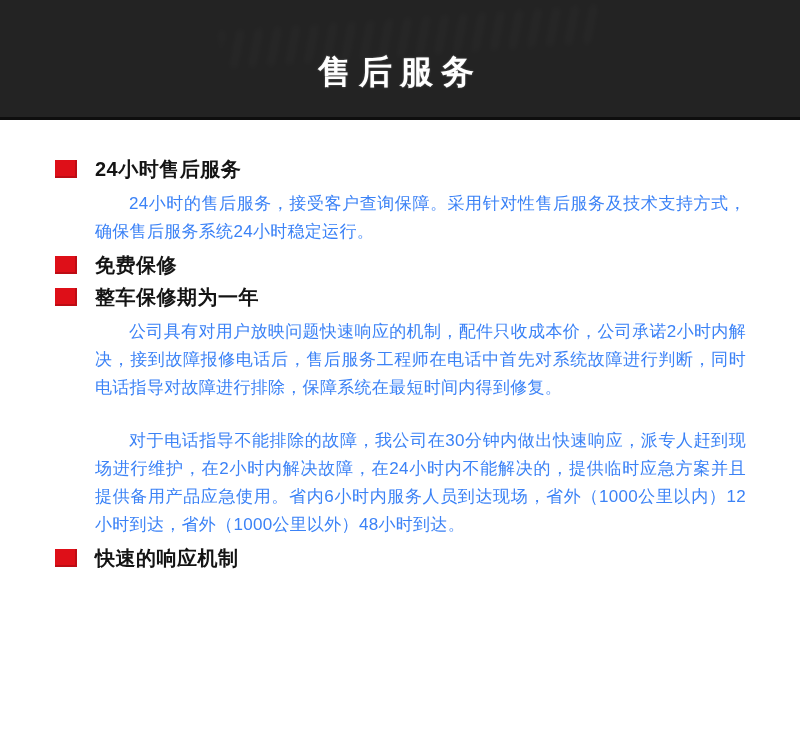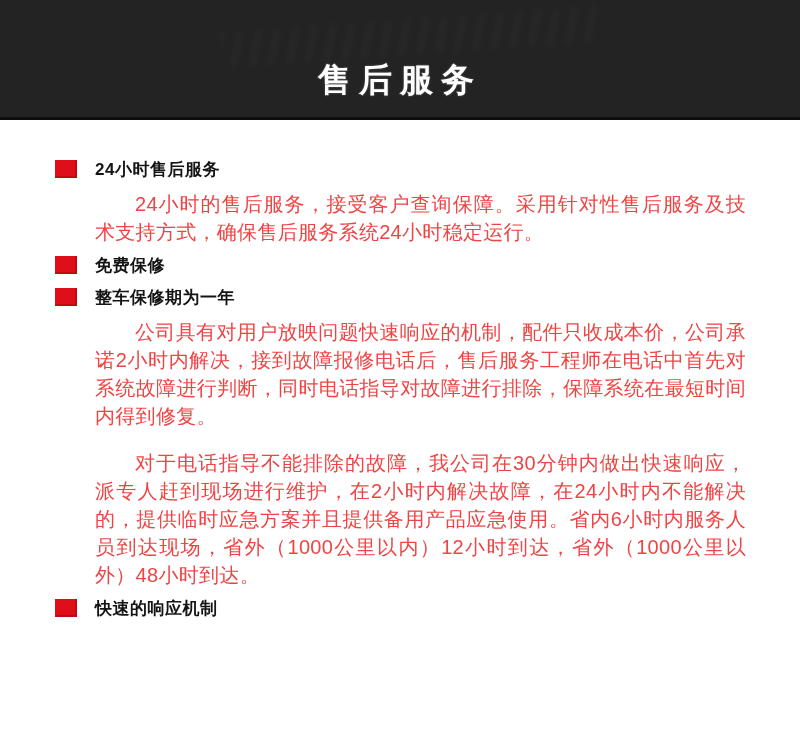--- a/index.html
+++ b/index.html
@@ -37,21 +37,21 @@
     transform: rotate(-4deg);
     opacity: 0.55;
     pointer-events: none;
   }
   .banner-title {
     color: #ffffff;
     font-size: 33px;
     font-weight: bold;
     letter-spacing: 8px;
     line-height: 34px;
-    padding-bottom: 20px;
+    padding-bottom: 28px;
     text-shadow: 0 0 2px rgba(255,255,255,0.35);
     white-space: nowrap;
   }
 
   
   .content {
     padding: 36px 54px 0 55px;
   }
   .section { margin-top: 6px; }
   .section:first-child { margin-top: 0; }
@@ -63,36 +63,36 @@
   }
   .bullet {
     width: 22px;
     height: 18px;
     background: #de0f18;
     box-shadow: inset -2px -2px 0 rgba(0,0,0,0.15);
     flex: 0 0 auto;
   }
   .sec-title {
     margin-left: 18px;
-    font-size: 17px;
+    font-size: 20px;
     font-weight: bold;
     color: #141414;
     letter-spacing: 0.5px;
     white-space: nowrap;
   }
   .sec-para {
     margin: 8px 0 0 40px;
-    font-size: 20px;
+    font-size: 17px;
     line-height: 28px;
-    color: #ef4444;
+    color: #3b82f6;
     text-indent: 2em;
     text-align: justify;
     letter-spacing: 0.3px;
   }
-  .sec-para + .sec-para { margin-top: 19px; }
+  .sec-para + .sec-para { margin-top: 25px; }
 </style>
 </head>
 <body>
 
 <header class="banner">
   <div class="banner-watermark"></div>
   <h1 class="banner-title">售后服务</h1>
 </header>
 
 <main class="content">

